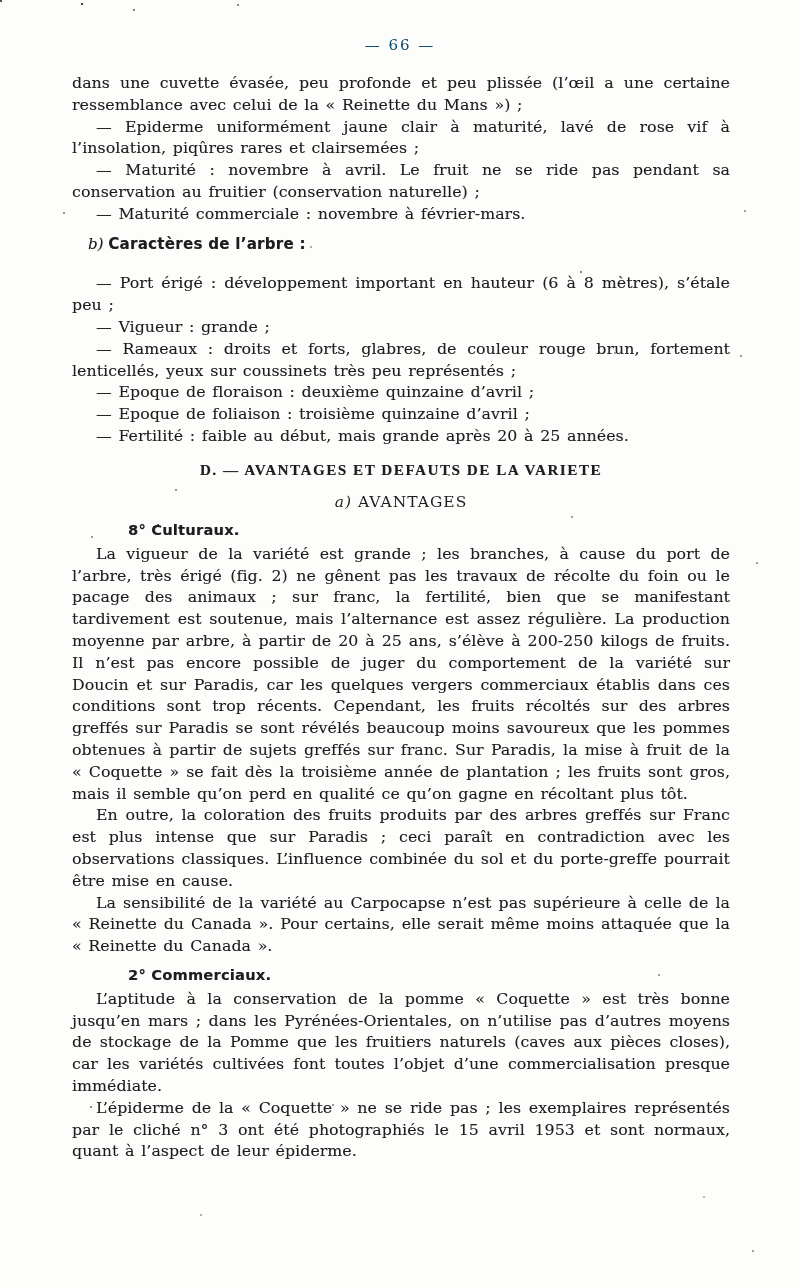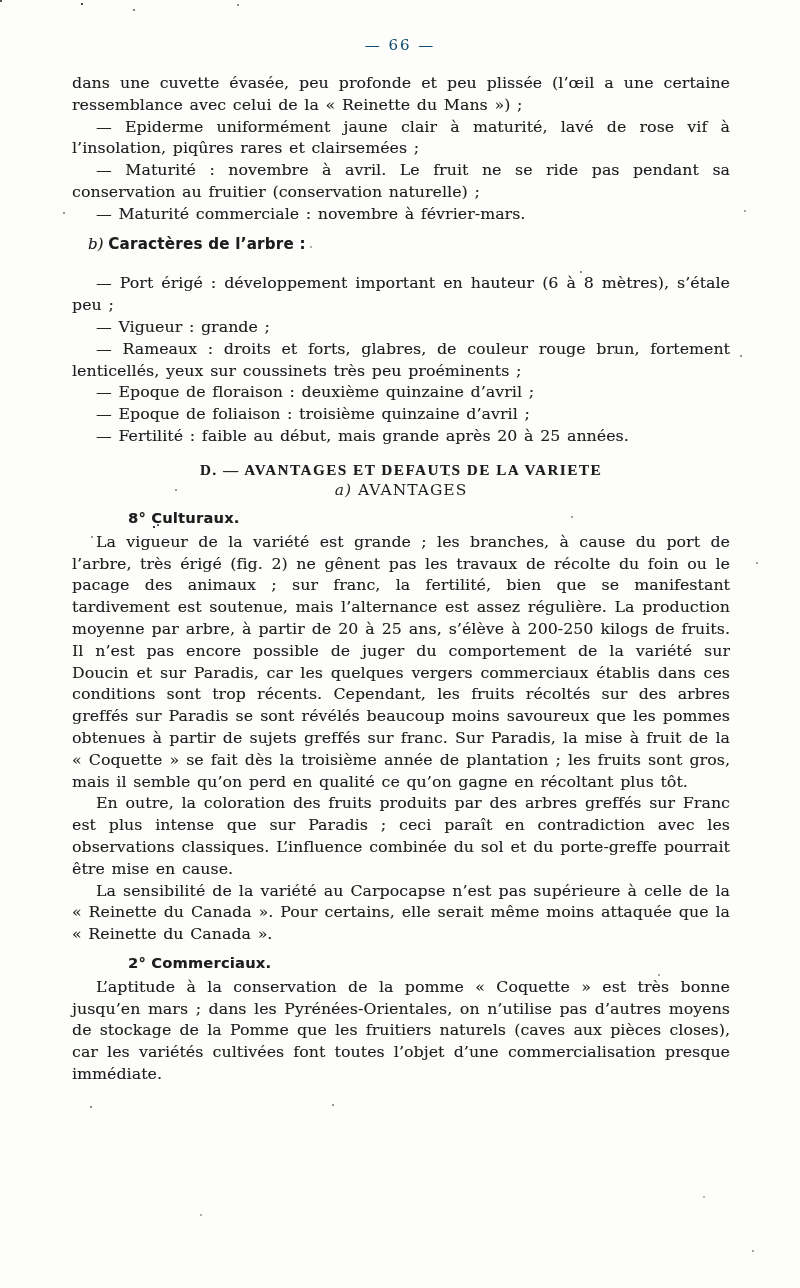--- a/index.html
+++ b/index.html
@@ -52,21 +52,21 @@
     margin: 13px 0 0 0;
     text-align: center;
     font-family: Liberation Serif, serif;
     font-weight: bold;
     font-size: 15px;
     letter-spacing: 1.6px;
     line-height: 20px;
     text-shadow: 0.4px 0.4px 0 rgba(30,30,30,0.45);
   }
   .sub-heading {
-    margin: 0 0 0 0;
+    margin: 12px 0 0 0;
     text-align: center;
     font-family: "DejaVu Serif", serif;
     font-weight: normal;
     font-size: 15.5px;
     letter-spacing: 1px;
     line-height: 20px;
   }
   .sub-heading .lbl { font-style: italic; }
   .num-heading {
     margin: 8px 0 3px 56px;
@@ -128,21 +128,21 @@
     </div>
 
     <div class="subhead-b">
       <span class="lbl">b)</span>
       <span class="txt">Caractères de l’arbre :</span>
     </div>
 
     <div class="para-group">
       <p>— Port érigé : développement important en hauteur (6 à 8 mètres), s’étale peu ;</p>
       <p>— Vigueur : grande ;</p>
-      <p>— Rameaux : droits et forts, glabres, de couleur rouge brun, fortement lenticellés, yeux sur coussinets très peu proéminents ;</p>
+      <p>— Rameaux : droits et forts, glabres, de couleur rouge brun, fortement lenticellés, yeux sur coussinets très peu représentés ;</p>
       <p>— Epoque de floraison : deuxième quinzaine d’avril ;</p>
       <p>— Epoque de foliaison : troisième quinzaine d’avril ;</p>
       <p>— Fertilité : faible au début, mais grande après 20 à 25 années.</p>
     </div>
 
     <div class="main-heading">D. — AVANTAGES ET DEFAUTS DE LA VARIETE</div>
 
     <div class="sub-heading">
       <span class="lbl">a)</span>
       <span>AVANTAGES</span>
@@ -153,16 +153,17 @@
     <div class="para-group">
       <p>La vigueur de la variété est grande ; les branches, à cause du port de l’arbre, très érigé (fig. 2) ne gênent pas les travaux de récolte du foin ou le pacage des animaux ; sur franc, la fertilité, bien que se manifestant tardivement est soutenue, mais l’alternance est assez régulière. La production moyenne par arbre, à partir de 20 à 25 ans, s’élève à 200-250 kilogs de fruits. Il n’est pas encore possible de juger du comportement de la variété sur Doucin et sur Paradis, car les quelques vergers commerciaux établis dans ces conditions sont trop récents. Cependant, les fruits récoltés sur des arbres greffés sur Paradis se sont révélés beaucoup moins savoureux que les pommes obtenues à partir de sujets greffés sur franc. Sur Paradis, la mise à fruit de la « Coquette » se fait dès la troisième année de plantation ; les fruits sont gros, mais il semble qu’on perd en qualité ce qu’on gagne en récoltant plus tôt.</p>
       <p>En outre, la coloration des fruits produits par des arbres greffés sur Franc est plus intense que sur Paradis ; ceci paraît en contradiction avec les observations classiques. L’influence combinée du sol et du porte-greffe pourrait être mise en cause.</p>
       <p>La sensibilité de la variété au Carpocapse n’est pas supérieure à celle de la « Reinette du Canada ». Pour certains, elle serait même moins attaquée que la « Reinette du Canada ».</p>
     </div>
 
     <div class="num-heading">2° Commerciaux.</div>
 
     <div class="para-group">
       <p>L’aptitude à la conservation de la pomme « Coquette » est très bonne jusqu’en mars ; dans les Pyrénées-Orientales, on n’utilise pas d’autres moyens de stockage de la Pomme que les fruitiers naturels (caves aux pièces closes), car les variétés cultivées font toutes l’objet d’une commercialisation presque immédiate.</p>
+      <p>L’épiderme de la « Coquette » ne se ride pas ; les exemplaires représentés par le cliché n° 3 ont été photographiés le 15 avril 1953 et sont normaux, quant à l’aspect de leur épiderme.</p>
     </div>
 
   </div>
 </div>
 
 </body></html>

